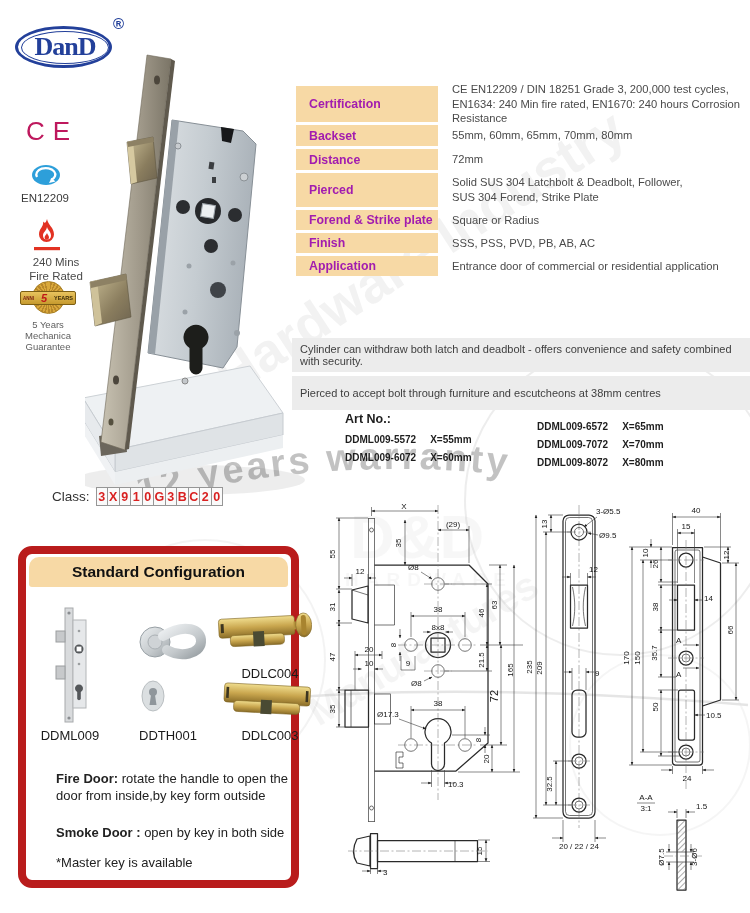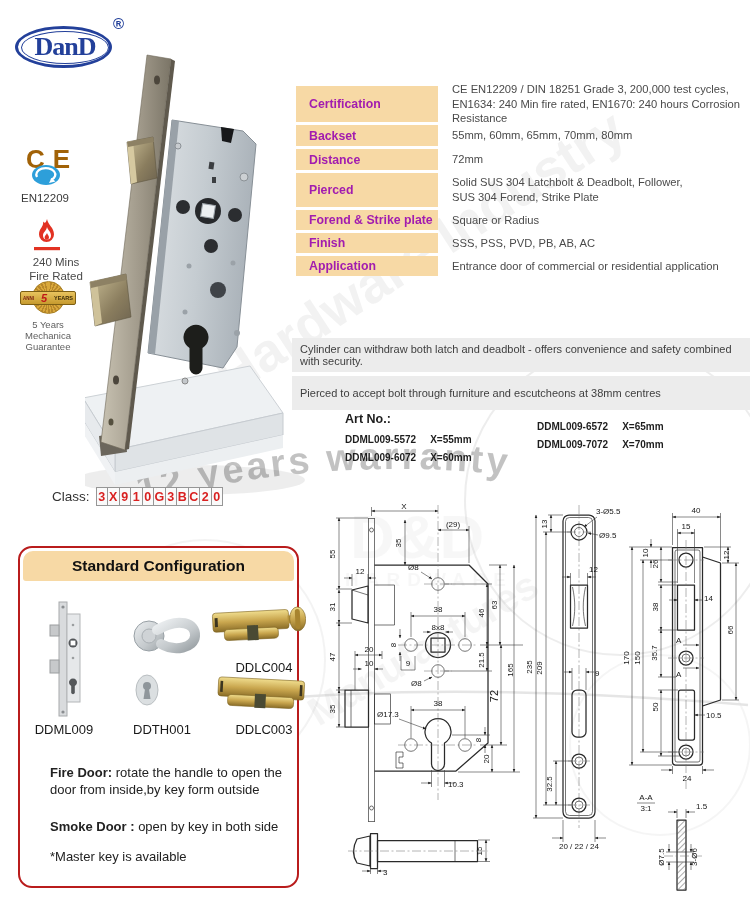--- a/index.html
+++ b/index.html
@@ -13,21 +13,21 @@
 
   
   .logo-oval{position:absolute;left:15px;top:26px;width:97px;height:42px;border:3.5px solid #23409A;
              border-radius:50%;display:flex;align-items:center;justify-content:flex-end;}
   .logo-oval .inner{width:88px;height:33px;border:1.5px solid #23409A;border-radius:50%;
              display:flex;align-items:center;justify-content:center;}
   .logo-text{font-family:"Liberation Serif",serif;font-weight:bold;font-size:26px;color:#23409A;letter-spacing:-1px;}
   .reg{position:absolute;left:113px;top:15px;font-size:15px;font-weight:bold;color:#23409A;}
 
   
-  .ce-mark{position:absolute;left:26px;top:144px;font-size:26px;font-weight:700;letter-spacing:8px;color:#a16207;}
+  .ce-mark{position:absolute;left:26px;top:116px;font-size:26px;font-weight:400;letter-spacing:8px;color:#be185d;}
   .en-label{position:absolute;left:21px;top:192px;width:70px;font-size:11.5px;color:#3a3a3a;}
   .fire-text{position:absolute;left:14px;top:256px;width:84px;text-align:center;font-size:11.5px;color:#4a4a4a;line-height:1.2;}
   .badge{position:absolute;left:23px;top:281px;width:50px;height:37px;}
   .badge .sun{position:absolute;left:9px;top:0;width:33px;height:33px;border-radius:50%;
       background:repeating-conic-gradient(#d9a83b 0 7deg,#b8872a 7deg 14deg);border:1px solid #a87f22;}
   .badge .ribbon{position:absolute;left:-3px;top:10px;right:-3px;height:14px;
       background:linear-gradient(#e8c35e,#c69a2e);border:1px solid #7d5f14;border-radius:2px;
       display:flex;align-items:center;justify-content:space-between;padding:0 2px;}
   .badge .ribbon .a{font-size:4.5px;font-weight:bold;color:#7a1f12;}
   .badge .ribbon .n{font-size:11px;font-weight:bold;font-style:italic;color:#c01818;line-height:1;}
@@ -55,21 +55,21 @@
   #artL{left:345px;top:431px;} #artR{left:537px;top:418px;}
 
   
   .classline{position:absolute;left:52px;top:487px;display:flex;align-items:center;}
   .classline .lbl{font-size:13.5px;color:#333;margin-right:7px;}
   .cbox{width:12.5px;height:19px;border:1px solid #969696;margin-left:-1px;background:#fafafa;
         display:flex;align-items:center;justify-content:center;
         font-weight:bold;font-size:12.5px;color:#d92121;}
 
   
-  .config{position:absolute;left:18px;top:546px;width:281px;height:342px;border:2px solid #b91c1c;
+  .config{position:absolute;left:18px;top:546px;width:281px;height:342px;border:8px solid #b91c1c;
           border-radius:14px;background:#fff;}
   .config-h{position:absolute;left:3px;right:3px;top:3px;height:30px;background:#F7D9A5;
             border-radius:10px 10px 3px 3px;display:flex;align-items:center;justify-content:center;
             font-weight:bold;font-size:15.5px;color:#111;}
   .cfg-img{position:absolute;}
   .cfg-lbl{position:absolute;width:84px;text-align:center;font-size:13px;color:#1a1a1a;}
   .doornote{position:absolute;left:30px;width:254px;font-size:13px;color:#222;line-height:1.32;}
   .doornote b{font-weight:bold;}
 
   
@@ -238,20 +238,21 @@
   </div>
 
   <div class="artno-h">Art No.:</div>
   <div class="artcol" id="artL">
     <div><span>DDML009-5572</span><span class="xv">X=55mm</span></div>
     <div><span>DDML009-6072</span><span class="xv">X=60mm</span></div>
   </div>
   <div class="artcol" id="artR">
     <div><span>DDML009-6572</span><span class="xv">X=65mm</span></div>
     <div><span>DDML009-7072</span><span class="xv">X=70mm</span></div>
+    <div><span>DDML009-8072</span><span class="xv">X=80mm</span></div>
   </div>
 
   <div class="classline">
     <span class="lbl">Class:</span>
     <span class="cbox">3</span>
     <span class="cbox">X</span>
     <span class="cbox">9</span>
     <span class="cbox">1</span>
     <span class="cbox">0</span>
     <span class="cbox">G</span>

